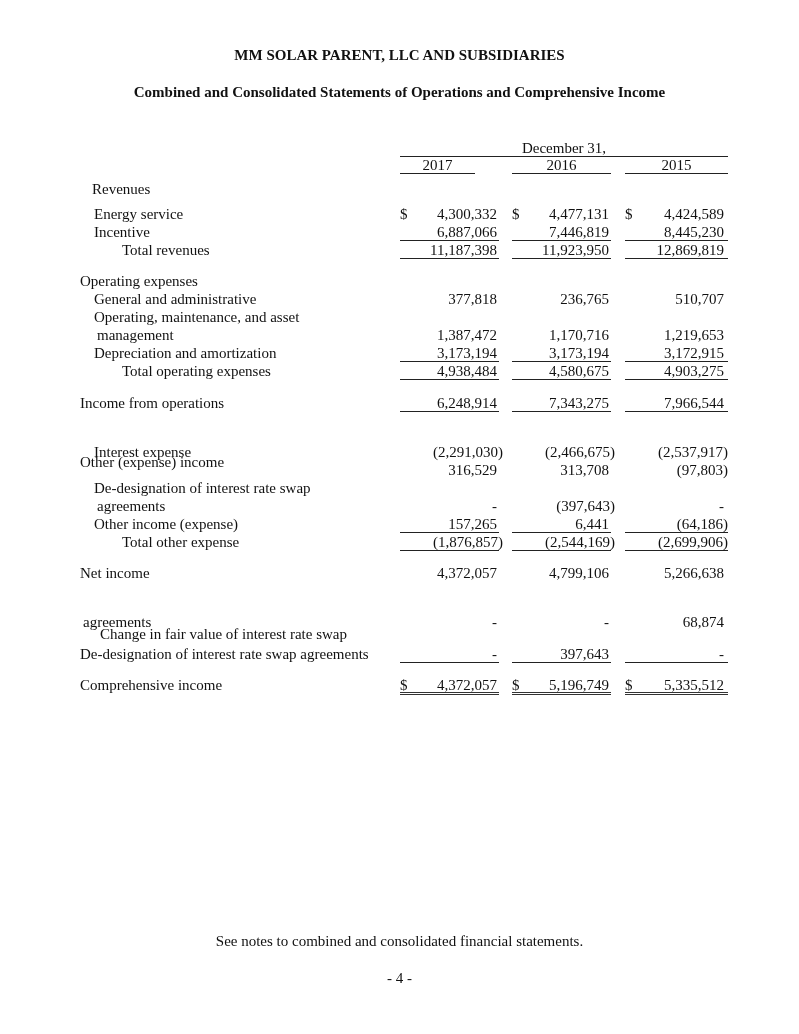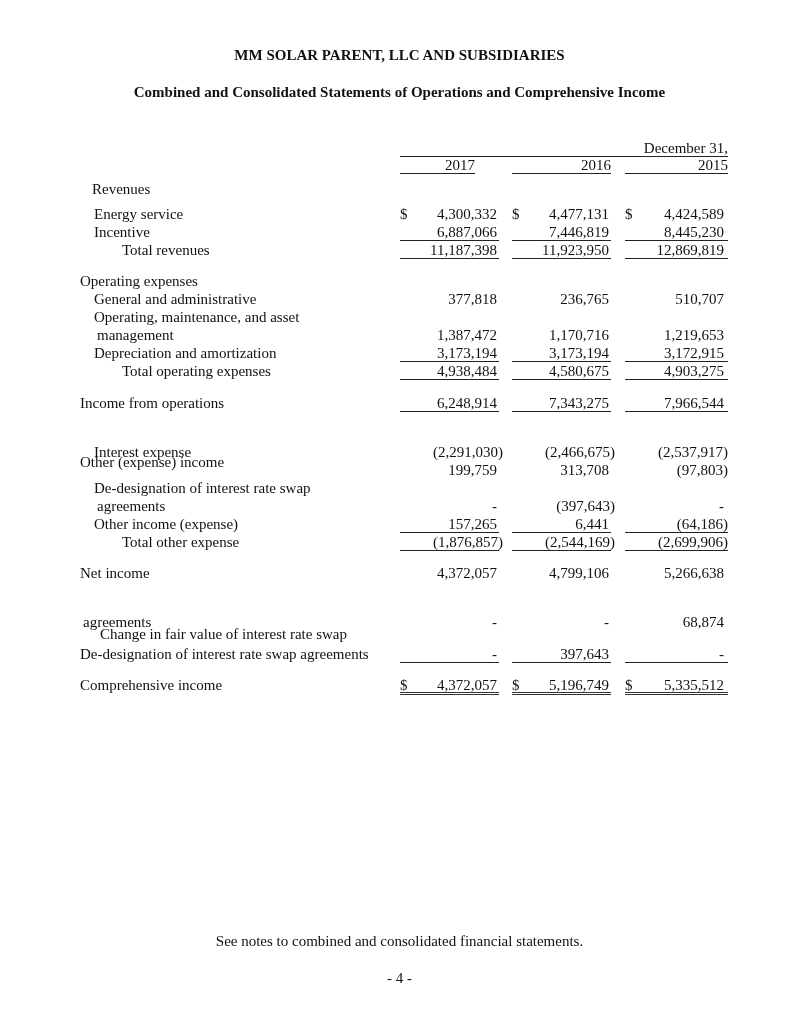--- a/index.html
+++ b/index.html
@@ -67,21 +67,21 @@
     .paren .val { right: -4px; }
     .c2.paren .val { right: 0px; }
 
     .ul { border-bottom: 1px solid #222; height: 17px; }
     .dul { border-bottom: 3px double #333; height: 16px; }
 
     .hdr {
       position: absolute;
       font-size: 15px;
       line-height: 18px;
-      text-align: right;
+      text-align: center;
     }
     #dec-header {
       top: 139px;
       left: 400px;
       width: 328px;
       border-bottom: 1px solid #222;
       height: 17px;
     }
     .year-hdr {
       top: 156px;
@@ -230,21 +230,21 @@
     </div>
   <div class="cell c1 paren">
       <span class="val">(2,466,675)</span>
     </div>
   <div class="cell c2 paren">
       <span class="val">(2,537,917)</span>
     </div>
 </div>
 <div class="row" style="top:461px;">
   <div class="cell c0">
-      <span class="val">199,759</span>
+      <span class="val">316,529</span>
     </div>
   <div class="cell c1">
       <span class="val">313,708</span>
     </div>
   <div class="cell c2 paren">
       <span class="val">(97,803)</span>
     </div>
 </div>
 <div class="row" style="top:479px;">
   <span class="label indent1">De-designation of interest rate swap</span>

